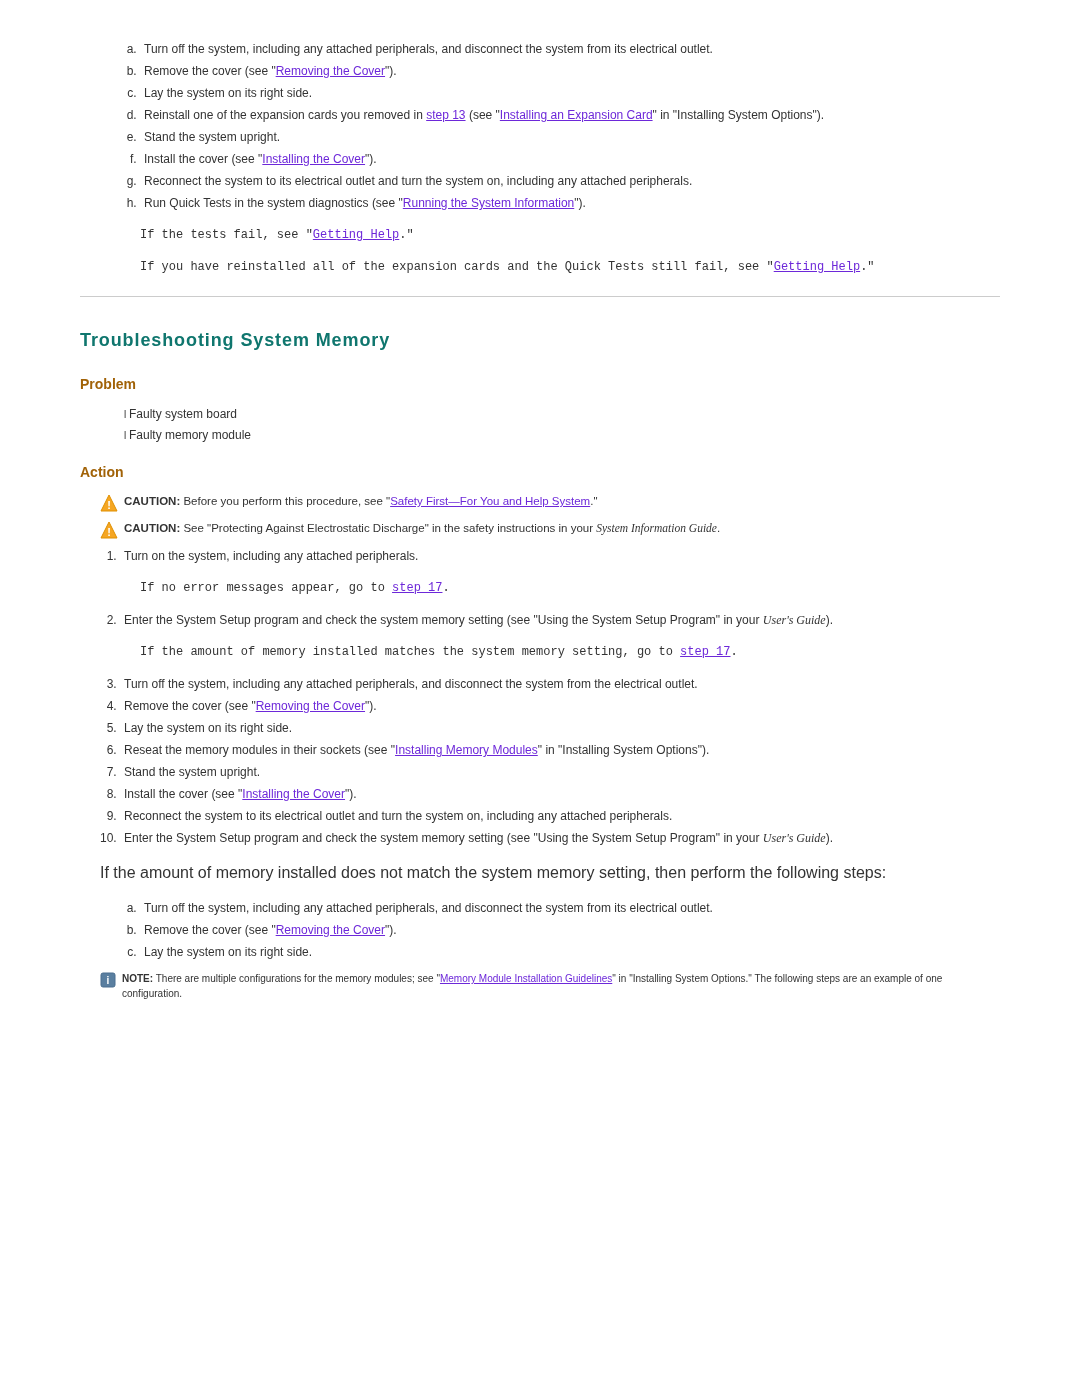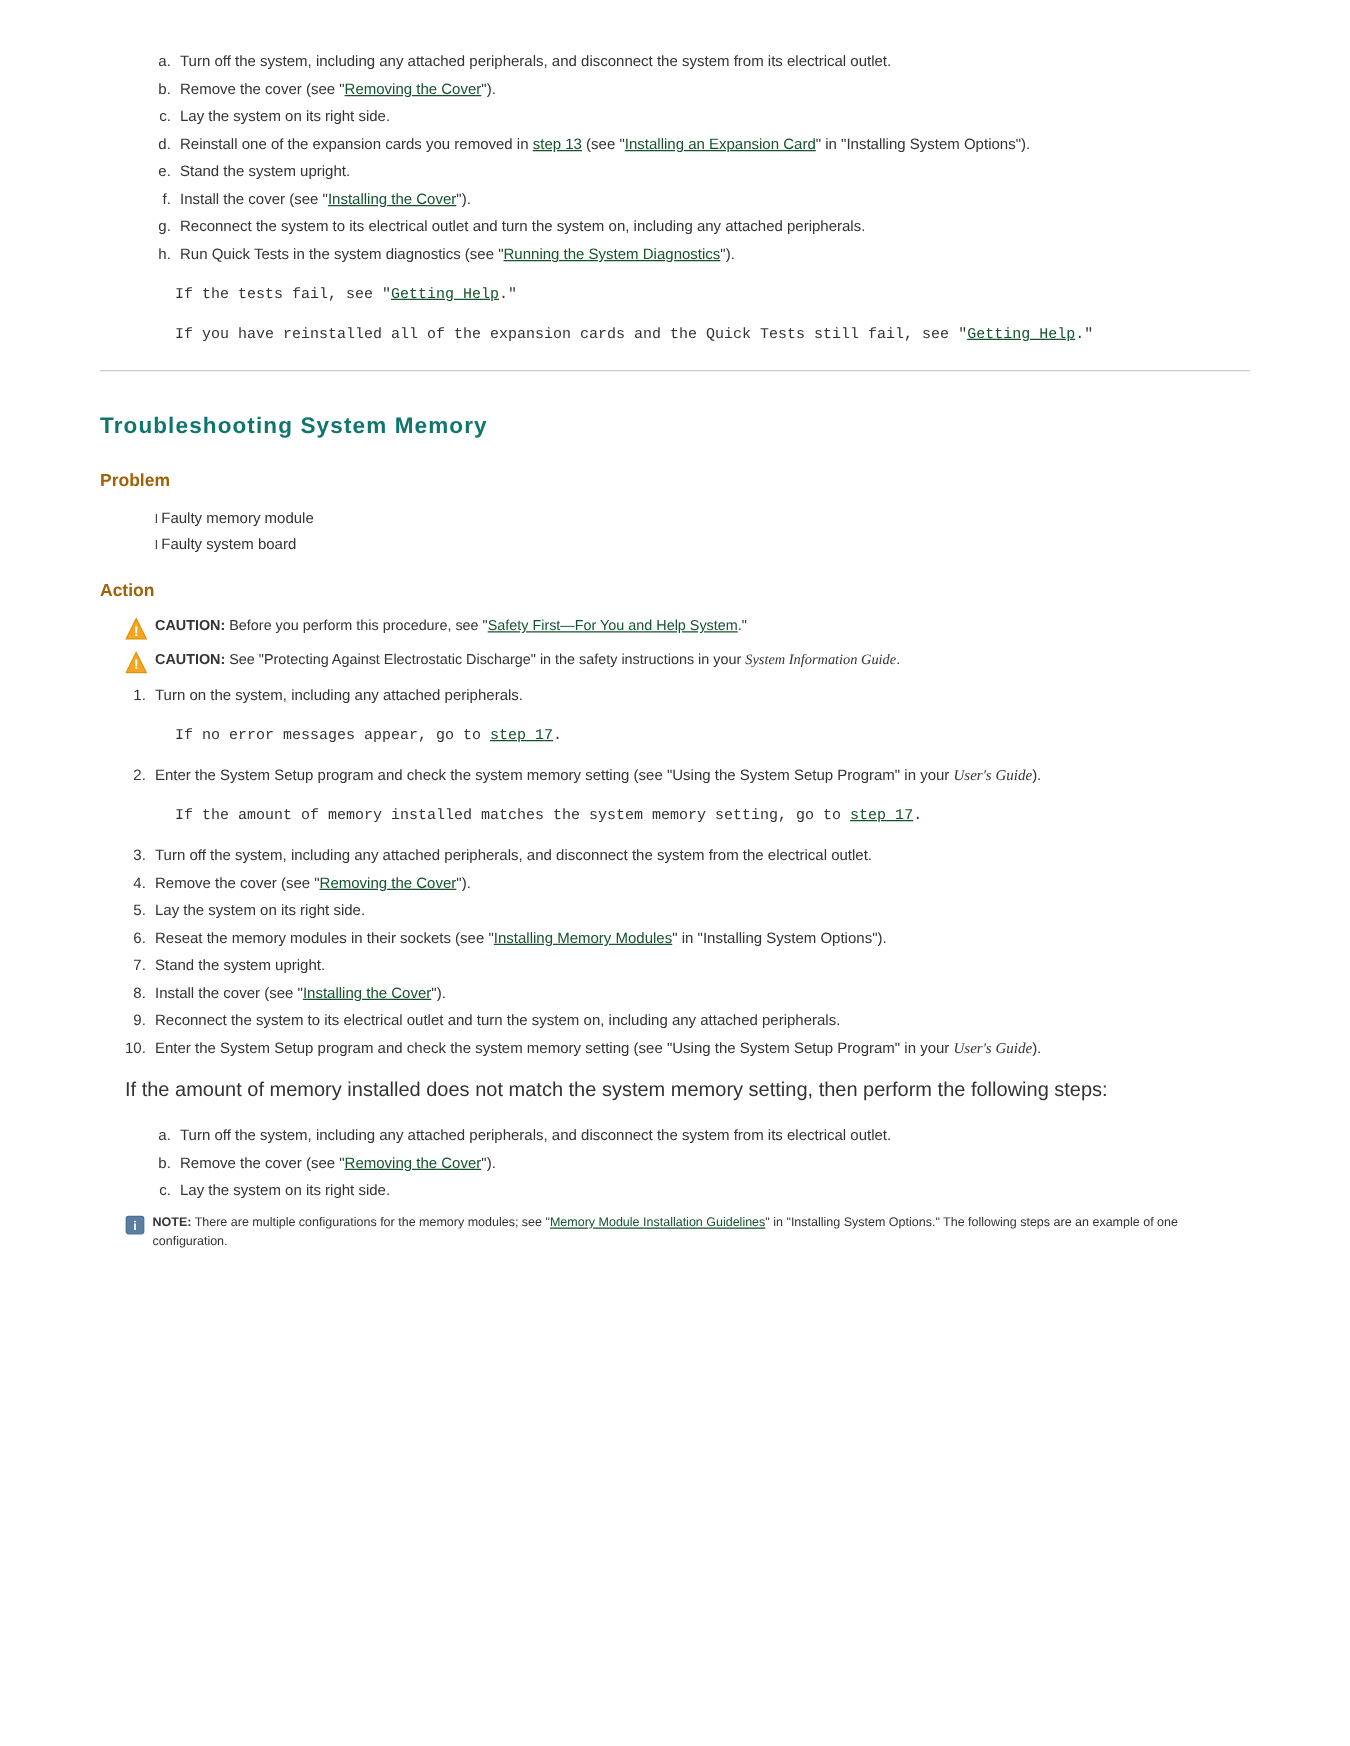--- a/index.html
+++ b/index.html
@@ -9,21 +9,21 @@
     }
     body {
       font-family: Arial, Helvetica, sans-serif;
       font-size: 12px;
       color: #333;
       background: #fff;
       padding: 40px 80px;
       line-height: 1.5;
     }
     a {
-      color: #14532d;
+      color: #6d28d9;
       text-decoration: underline;
     }
     .section-divider {
       border: none;
       border-top: 1px solid #ccc;
       margin: 20px 0 30px 0;
     }
     .section-title {
       color: #0f766e;
       font-size: 18px;
@@ -142,21 +142,21 @@
     <li>
       <span>Stand the system upright.</span>
     </li>
     <li>
       <span>Install the cover (see "<a href="#">Installing the Cover</a>").</span>
     </li>
     <li>
       <span>Reconnect the system to its electrical outlet and turn the system on, including any attached peripherals.</span>
     </li>
     <li>
-      <span>Run Quick Tests in the system diagnostics (see "<a href="#">Running the System Diagnostics</a>").</span>
+      <span>Run Quick Tests in the system diagnostics (see "<a href="#">Running the System Information</a>").</span>
     </li>
   </ol>
 
   <p class="info-para">
     If the tests fail, see "<a href="#">Getting Help</a>."
   </p>
 
   <p class="info-para">
     If you have reinstalled all of the expansion cards and the Quick Tests still fail, see "<a href="#">Getting Help</a>."
   </p>
@@ -164,24 +164,24 @@
 
 <hr class="section-divider">
 
 <div>
   <h2 class="section-title">Troubleshooting System Memory</h2>
 
   <div>
     <p class="subsection-label">Problem</p>
     <ul class="list-bullet">
       <li>
+        <span>Faulty system board</span>
+      </li>
+      <li>
         <span>Faulty memory module</span>
-      </li>
-      <li>
-        <span>Faulty system board</span>
       </li>
     </ul>
   </div>
 
   <div>
     <p class="subsection-label">Action</p>
 
     <div class="caution-block">
       <svg class="caution-icon" viewBox="0 0 18 18" xmlns="http://www.w3.org/2000/svg">
         <polygon points="9,1 17,17 1,17" fill="#f5a623" stroke="#e09000" stroke-width="1"></polygon>

